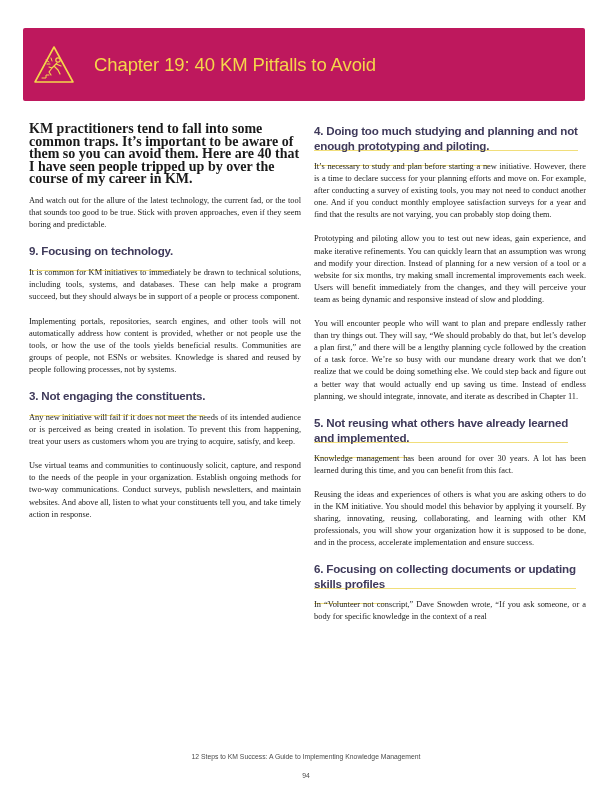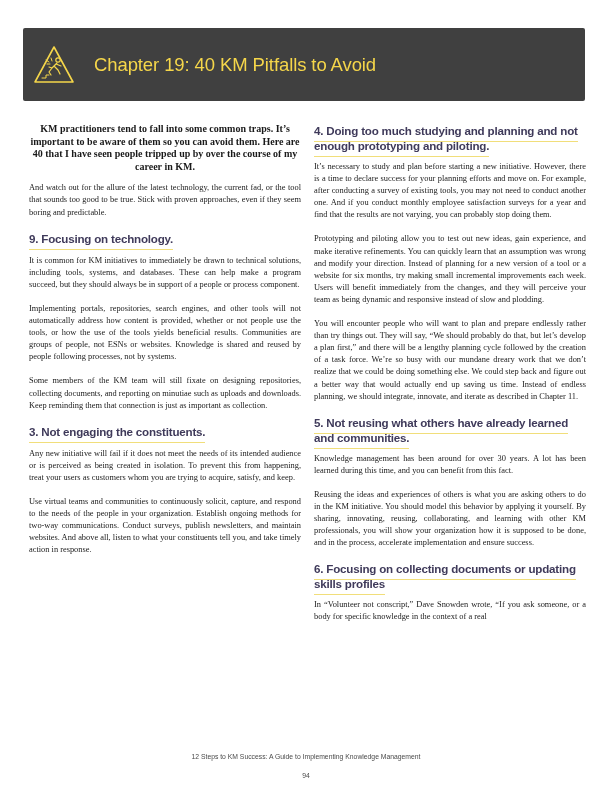--- a/index.html
+++ b/index.html
@@ -14,21 +14,21 @@
       overflow: hidden;
       font-family: "Liberation Serif", "DejaVu Serif", serif;
       color: #1a1a1a;
     }
     .banner {
       position: absolute;
       left: 23px;
       top: 28px;
       width: 562px;
       height: 73px;
-      background: #404040;
+      background: #be185d;
       border-radius: 2px;
       display: flex;
       align-items: center;
     }
     .banner-icon {
       width: 44px;
       height: 44px;
       margin-left: 9px;
       flex: 0 0 auto;
     }
@@ -47,37 +47,37 @@
     .col-left { left: 29px; }
     .col-right { left: 314px; }
     p {
       margin: 0 0 12px 0;
       font-size: 8.4px;
       line-height: 12.1px;
       text-align: justify;
     }
     p.intro {
       font-weight: bold;
-      text-align: center;
-      font-size: 10px;
+      text-align: left;
+      font-size: 14px;
       line-height: 12.6px;
       margin-bottom: 9px;
     }
     h2 {
       margin: 0 0 9px 0;
       font-family: "Liberation Sans", "DejaVu Sans", sans-serif;
       font-weight: bold;
       font-size: 11.6px;
       line-height: 15px;
       color: #3f3a5a;
       letter-spacing: -0.2px;
     }
     h2 span {
       border-bottom: 1px solid #f1de7a;
-      padding-bottom: 4px;
+      padding-bottom: 13px;
     }
     .col-right h2 {
       margin-bottom: 8px;
     }
     .footer-title {
       position: absolute;
       top: 753px;
       left: 0;
       width: 612px;
       text-align: center;
@@ -111,34 +111,33 @@
 </div>
 
 <div class="col col-left">
   <p class="intro">KM practitioners tend to fall into some common traps. It’s important to be aware of them so you can avoid them. Here are 40 that I have seen people tripped up by over the course of my career in KM.</p>
 
   <p>And watch out for the allure of the latest technology, the current fad, or the tool that sounds too good to be true. Stick with proven approaches, even if they seem boring and predictable.</p>
 
   <h2><span>9. Focusing on technology.</span></h2>
   <p>It is common for KM initiatives to immediately be drawn to technical solutions, including tools, systems, and databases. These can help make a program succeed, but they should always be in support of a people or process component.</p>
   <p>Implementing portals, repositories, search engines, and other tools will not automatically address how content is provided, whether or not people use the tools, or how the use of the tools yields beneficial results. Communities are groups of people, not ESNs or websites. Knowledge is shared and reused by people following processes, not by systems.</p>
-  <p>Some members of the KM team will still fixate on designing repositories, collecting documents, and reporting on minutiae such as uploads and downloads. Keep reminding them that connection is just as important as collection.</p>
 
   <h2><span>3. Not engaging the constituents.</span></h2>
   <p>Any new initiative will fail if it does not meet the needs of its intended audience or is perceived as being created in isolation. To prevent this from happening, treat your users as customers whom you are trying to acquire, satisfy, and keep.</p>
   <p>Use virtual teams and communities to continuously solicit, capture, and respond to the needs of the people in your organization. Establish ongoing methods for two-way communications. Conduct surveys, publish newsletters, and maintain websites. And above all, listen to what your constituents tell you, and take timely action in response.</p>
 </div>
 
 <div class="col col-right">
   <h2><span>4. Doing too much studying and planning and not</span><br><span>enough prototyping and piloting.</span></h2>
   <p>It’s necessary to study and plan before starting a new initiative. However, there is a time to declare success for your planning efforts and move on. For example, after conducting a survey of existing tools, you may not need to conduct another one. And if you conduct monthly employee satisfaction surveys for a year and find that the results are not varying, you can probably stop doing them.</p>
   <p>Prototyping and piloting allow you to test out new ideas, gain experience, and make iterative refinements. You can quickly learn that an assumption was wrong and modify your direction. Instead of planning for a new version of a tool or a website for six months, try making small incremental improvements each week. Users will benefit immediately from the changes, and they will perceive your team as being dynamic and responsive instead of slow and plodding.</p>
   <p>You will encounter people who will want to plan and prepare endlessly rather than try things out. They will say, “We should probably do that, but let’s develop a plan first,” and there will be a lengthy planning cycle followed by the creation of a task force. We’re so busy with our mundane dreary work that we don’t realize that we could be doing something else. We could step back and figure out a better way that would actually end up saving us time. Instead of endless planning, we should integrate, innovate, and iterate as described in Chapter 11.</p>
 
-  <h2><span>5. Not reusing what others have already learned</span><br><span>and communities.</span></h2>
+  <h2><span>5. Not reusing what others have already learned</span><br><span>and implemented.</span></h2>
   <p>Knowledge management has been around for over 30 years. A lot has been learned during this time, and you can benefit from this fact.</p>
   <p>Reusing the ideas and experiences of others is what you are asking others to do in the KM initiative. You should model this behavior by applying it yourself. By sharing, innovating, reusing, collaborating, and learning with other KM professionals, you will show your organization how it is supposed to be done, and in the process, accelerate implementation and ensure success.</p>
 
   <h2><span>6. Focusing on collecting documents or updating</span><br><span>skills profiles</span></h2>
   <p>In “Volunteer not conscript,” Dave Snowden wrote, “If you ask someone, or a body for specific knowledge in the context of a real</p>
 </div>
 
 <div class="footer-title">12 Steps to KM Success: A Guide to Implementing Knowledge Management</div>
 <div class="footer-page">94</div>
 

